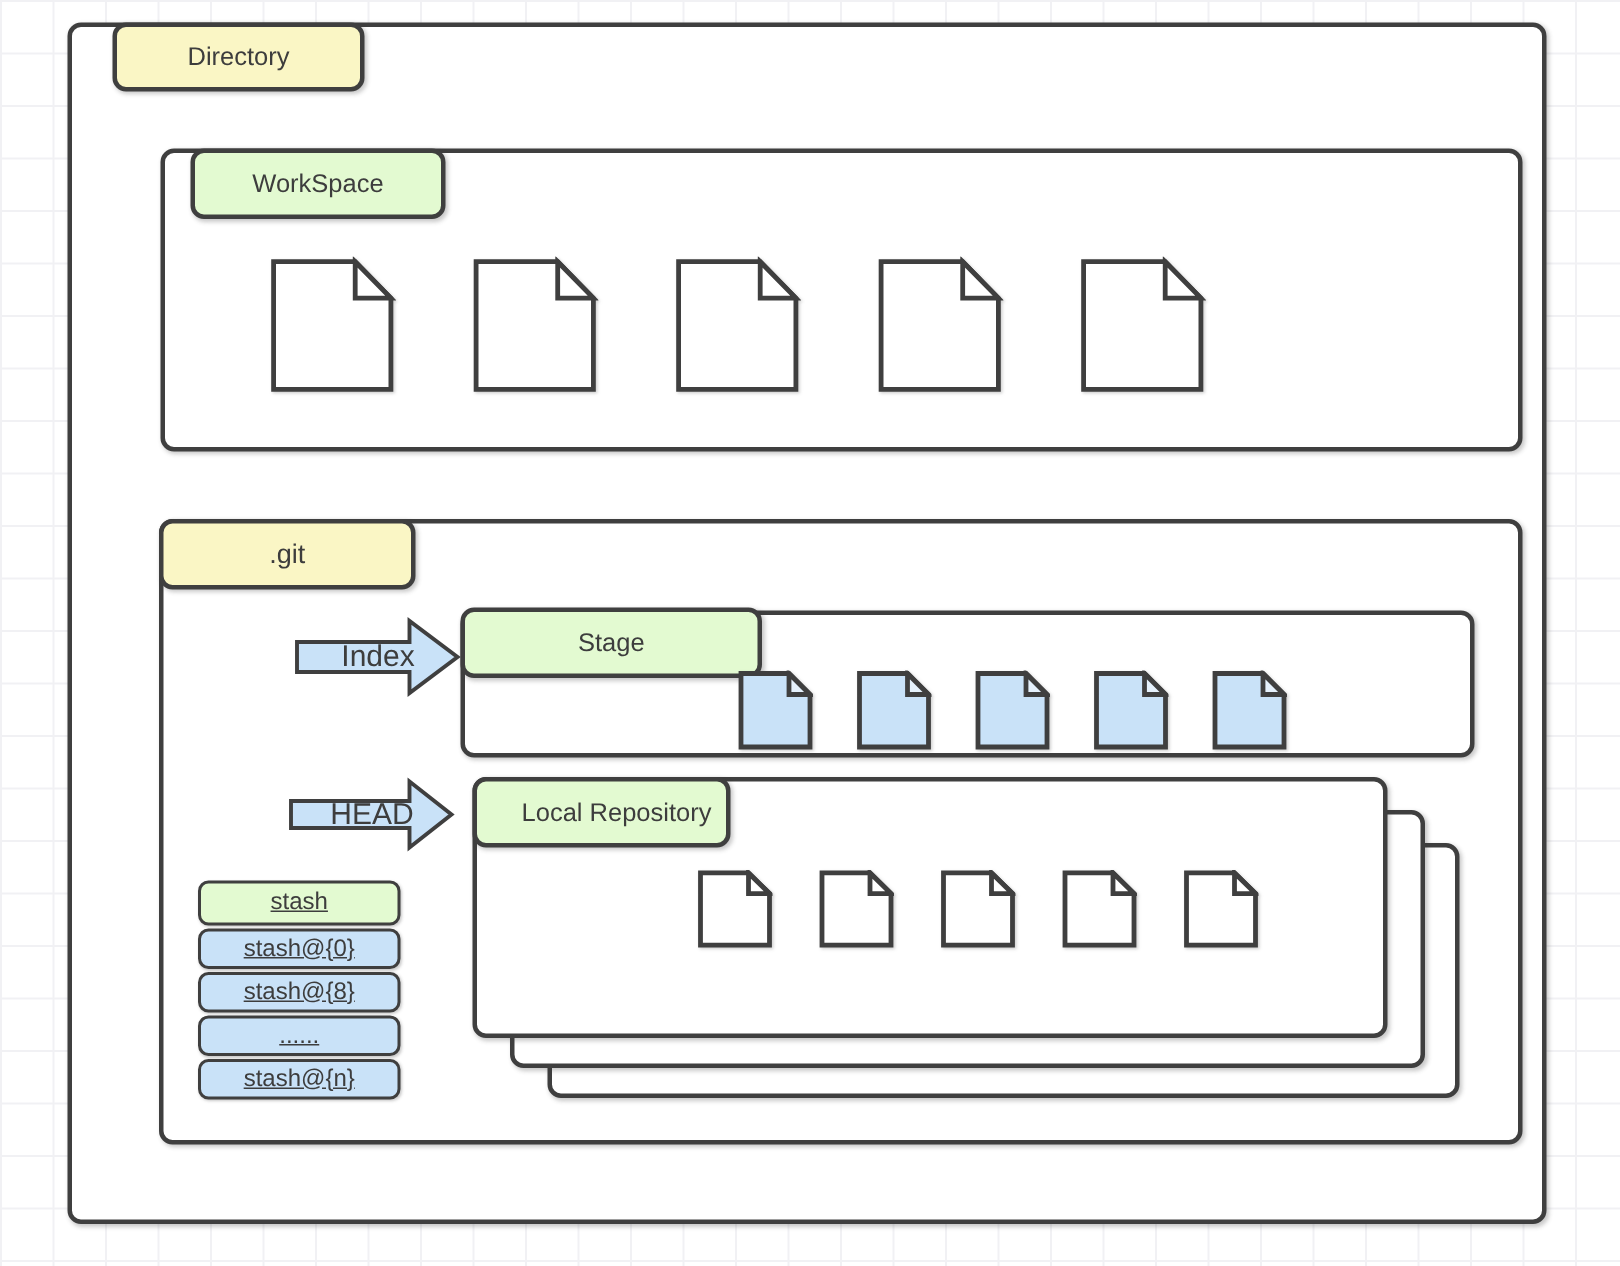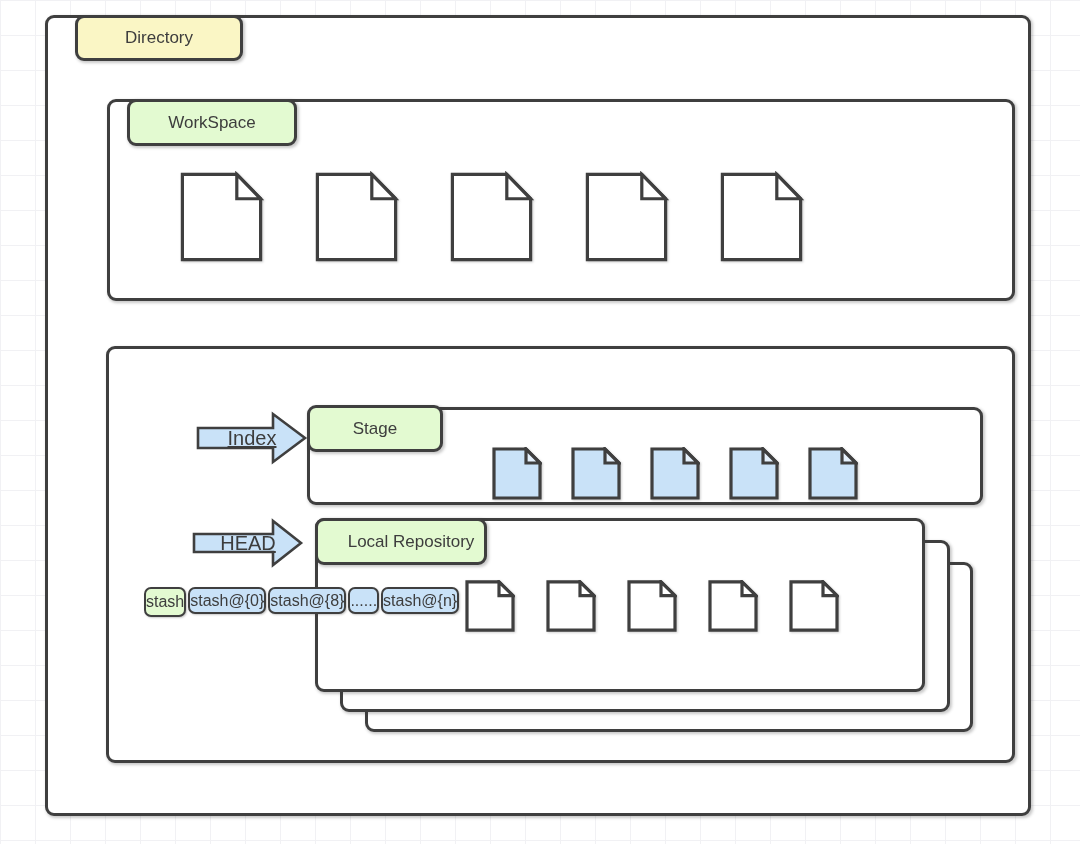--- a/index.html
+++ b/index.html
@@ -33,21 +33,21 @@
   .green{background:var(--green);}
 
   
   .directory-box{left:45px;top:15px;width:986px;height:801px;}
   .directory-label{left:59px;top:15px;width:168px;height:46px;margin-left:16px;}
   .workspace-box{left:107px;top:99px;width:908px;height:202px;}
   .workspace-label{left:107px;top:99px;width:170px;height:47px;margin-left:20px;}
   .git-box{left:106px;top:346px;width:909px;height:417px;}
   .git-label{left:106px;top:346px;width:171px;height:47px;font-size:18px;}
   .stage-box{left:307px;top:407px;width:676px;height:98px;}
-  .stage-label{left:307px;top:405px;width:136px;height:47px;text-align:right;}
+  .stage-label{left:307px;top:405px;width:201px;height:47px;text-align:right;}
   .lr-back{left:365px;top:562px;width:608px;height:170px;}
   .lr-mid{left:340px;top:540px;width:610px;height:172px;}
   .lr-front{left:315px;top:518px;width:610px;height:174px;}
   .lr-label{left:315px;top:518px;width:172px;height:47px;padding-left:20px;}
 
   
   .file-row{display:flex;align-items:flex-start;}
   .workspace-files{left:179px;top:171px;gap:50px;}
   .workspace-files .file-icon{width:85px;height:92px;}
   .stage-files{left:492px;top:447px;gap:29px;}
@@ -60,27 +60,27 @@
   .file-white .pg,.file-white .fl{fill:#ffffff;}
   .file-blue .pg{fill:var(--blue);}
   .file-blue .fl{fill:#e5f1fc;}
 
   
   .block-arrow{display:block;}
   .block-arrow svg{position:absolute;inset:0;width:100%;height:100%;overflow:visible;}
   .block-arrow polygon{fill:var(--blue);stroke:var(--border);stroke-width:2.6;}
   .block-arrow .arrow-text{
     position:absolute;inset:0;display:flex;align-items:center;justify-content:center;
-    font-size:20px;color:var(--text);text-decoration:underline;
+    font-size:20px;color:var(--text);
   }
   .index-arrow{left:197px;top:412px;width:110px;height:52px;}
   .head-arrow{left:193px;top:519px;width:110px;height:48px;}
 
   
-  .stash-table{left:144px;top:587px;width:135px;display:flex;flex-direction:row;gap:2px;}
+  .stash-table{left:132px;top:587px;width:135px;display:flex;flex-direction:column;gap:2px;text-decoration:underline;}
   .stash-cell{
     box-sizing:border-box;
     border:2.5px solid var(--border);
     border-radius:7px;
     box-shadow:1px 1px 2px rgba(60,60,60,.28);
     display:flex;align-items:center;justify-content:center;
     font-size:16px;
   }
   .stash-header{height:30px;background:var(--green);}
   .stash-row{height:27px;background:var(--blue);}
@@ -97,20 +97,21 @@
   <div class="abs box git-box"></div>
 
   <div class="abs box stage-box"></div>
 
   <div class="abs box lr-back"></div>
   <div class="abs box lr-mid"></div>
   <div class="abs box lr-front"></div>
 
   <div class="abs tag yellow directory-label">Directory</div>
   <div class="abs tag green workspace-label">WorkSpace</div>
+  <div class="abs tag yellow git-label">.git</div>
   <div class="abs tag green stage-label">Stage</div>
   <div class="abs tag green lr-label">Local Repository</div>
 
   <div class="abs file-row workspace-files file-white">
       <div class="file-icon">
         <svg viewBox="0 0 100 106" preserveAspectRatio="none">
           <path class="pg" d="M4 4 H68 L96 32 V102 H4 Z" vector-effect="non-scaling-stroke"></path>
           <path class="fl" d="M68 4 V32 H96 Z" vector-effect="non-scaling-stroke"></path>
         </svg>
       </div>

